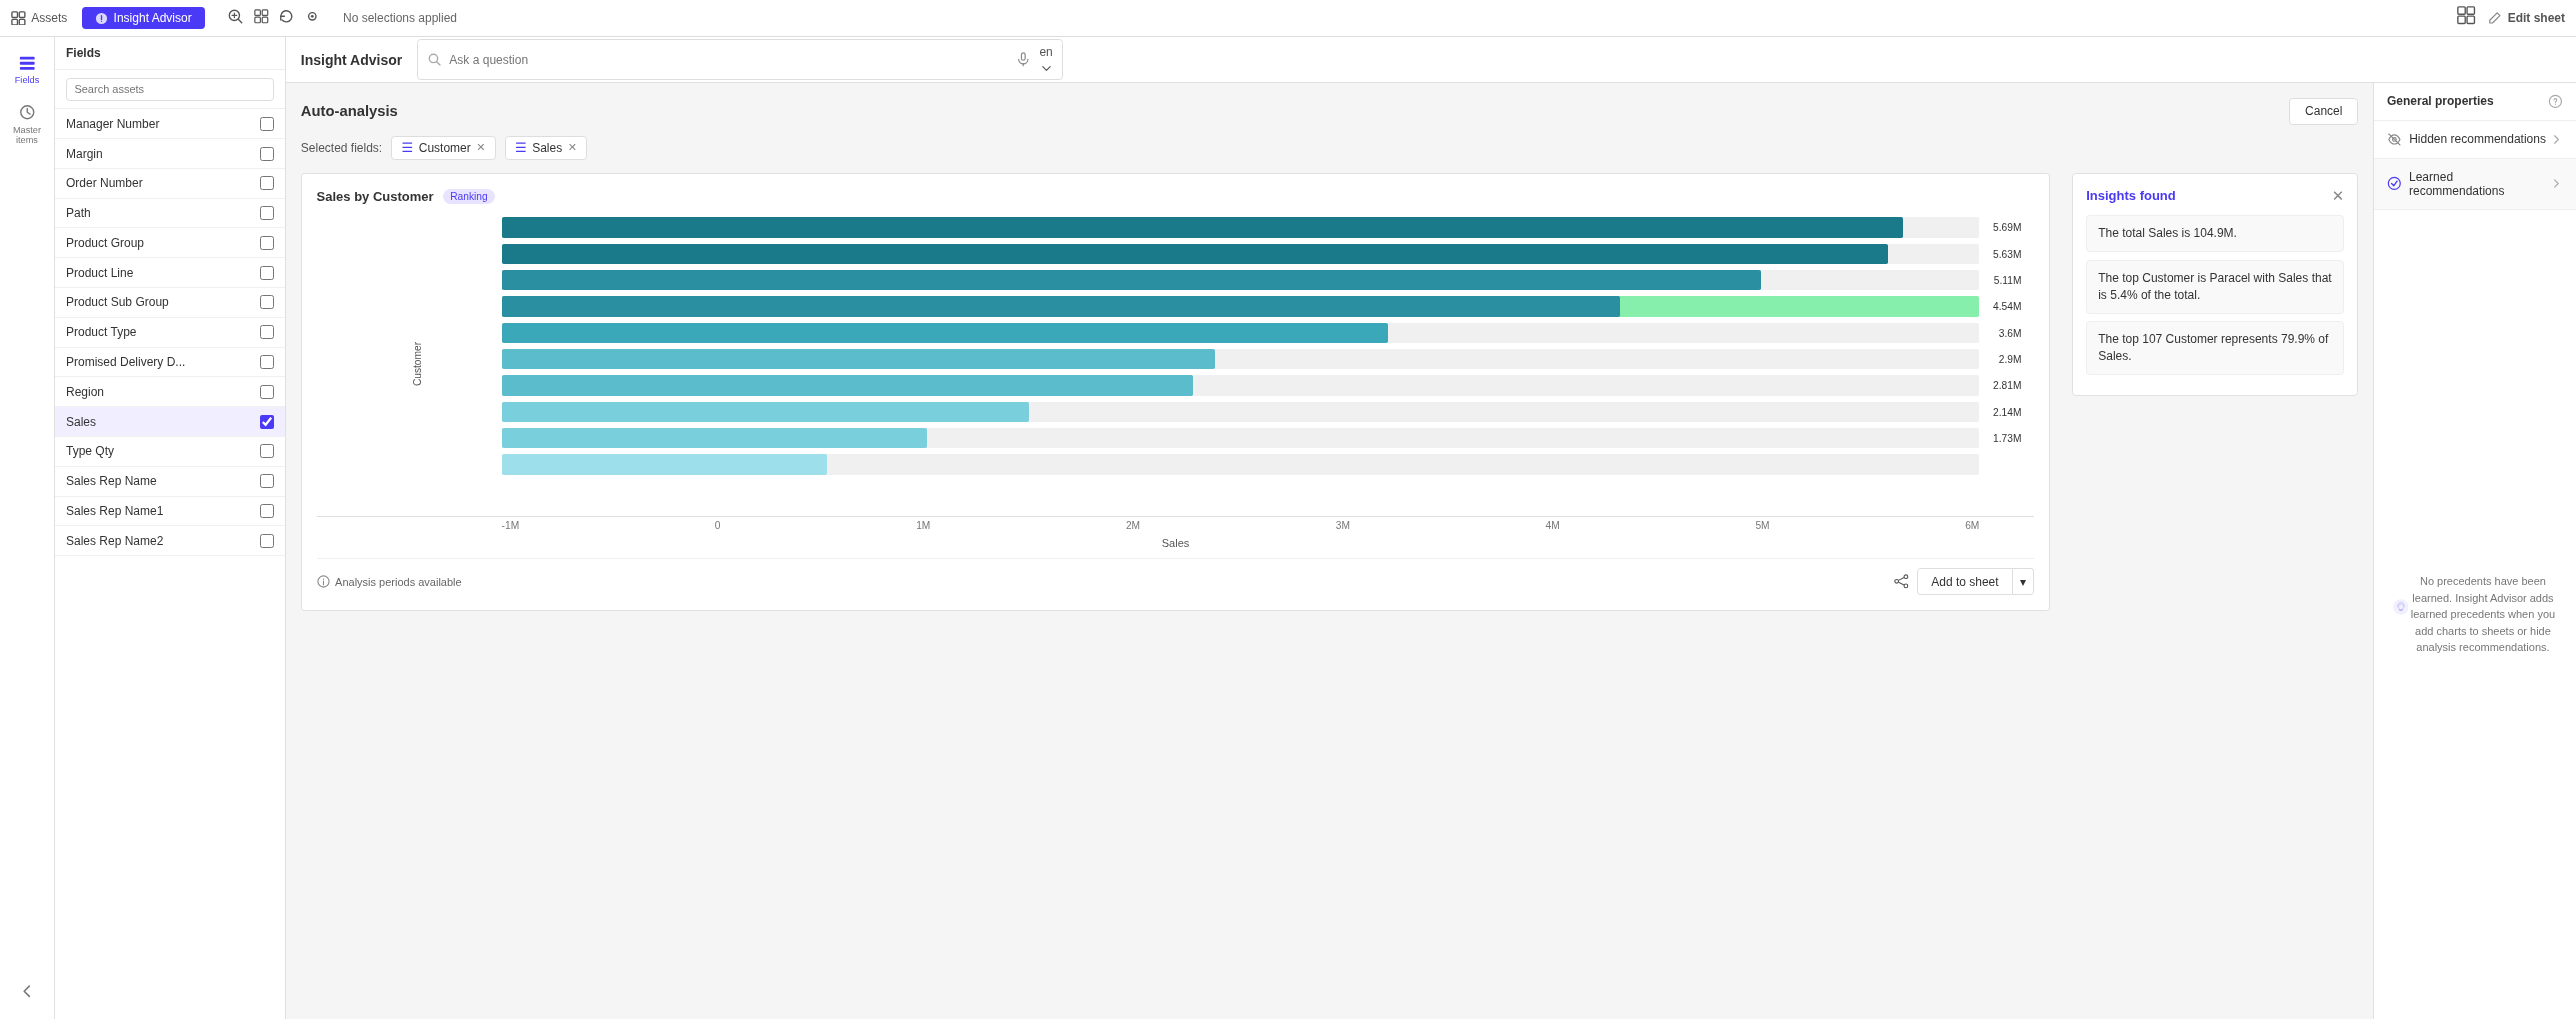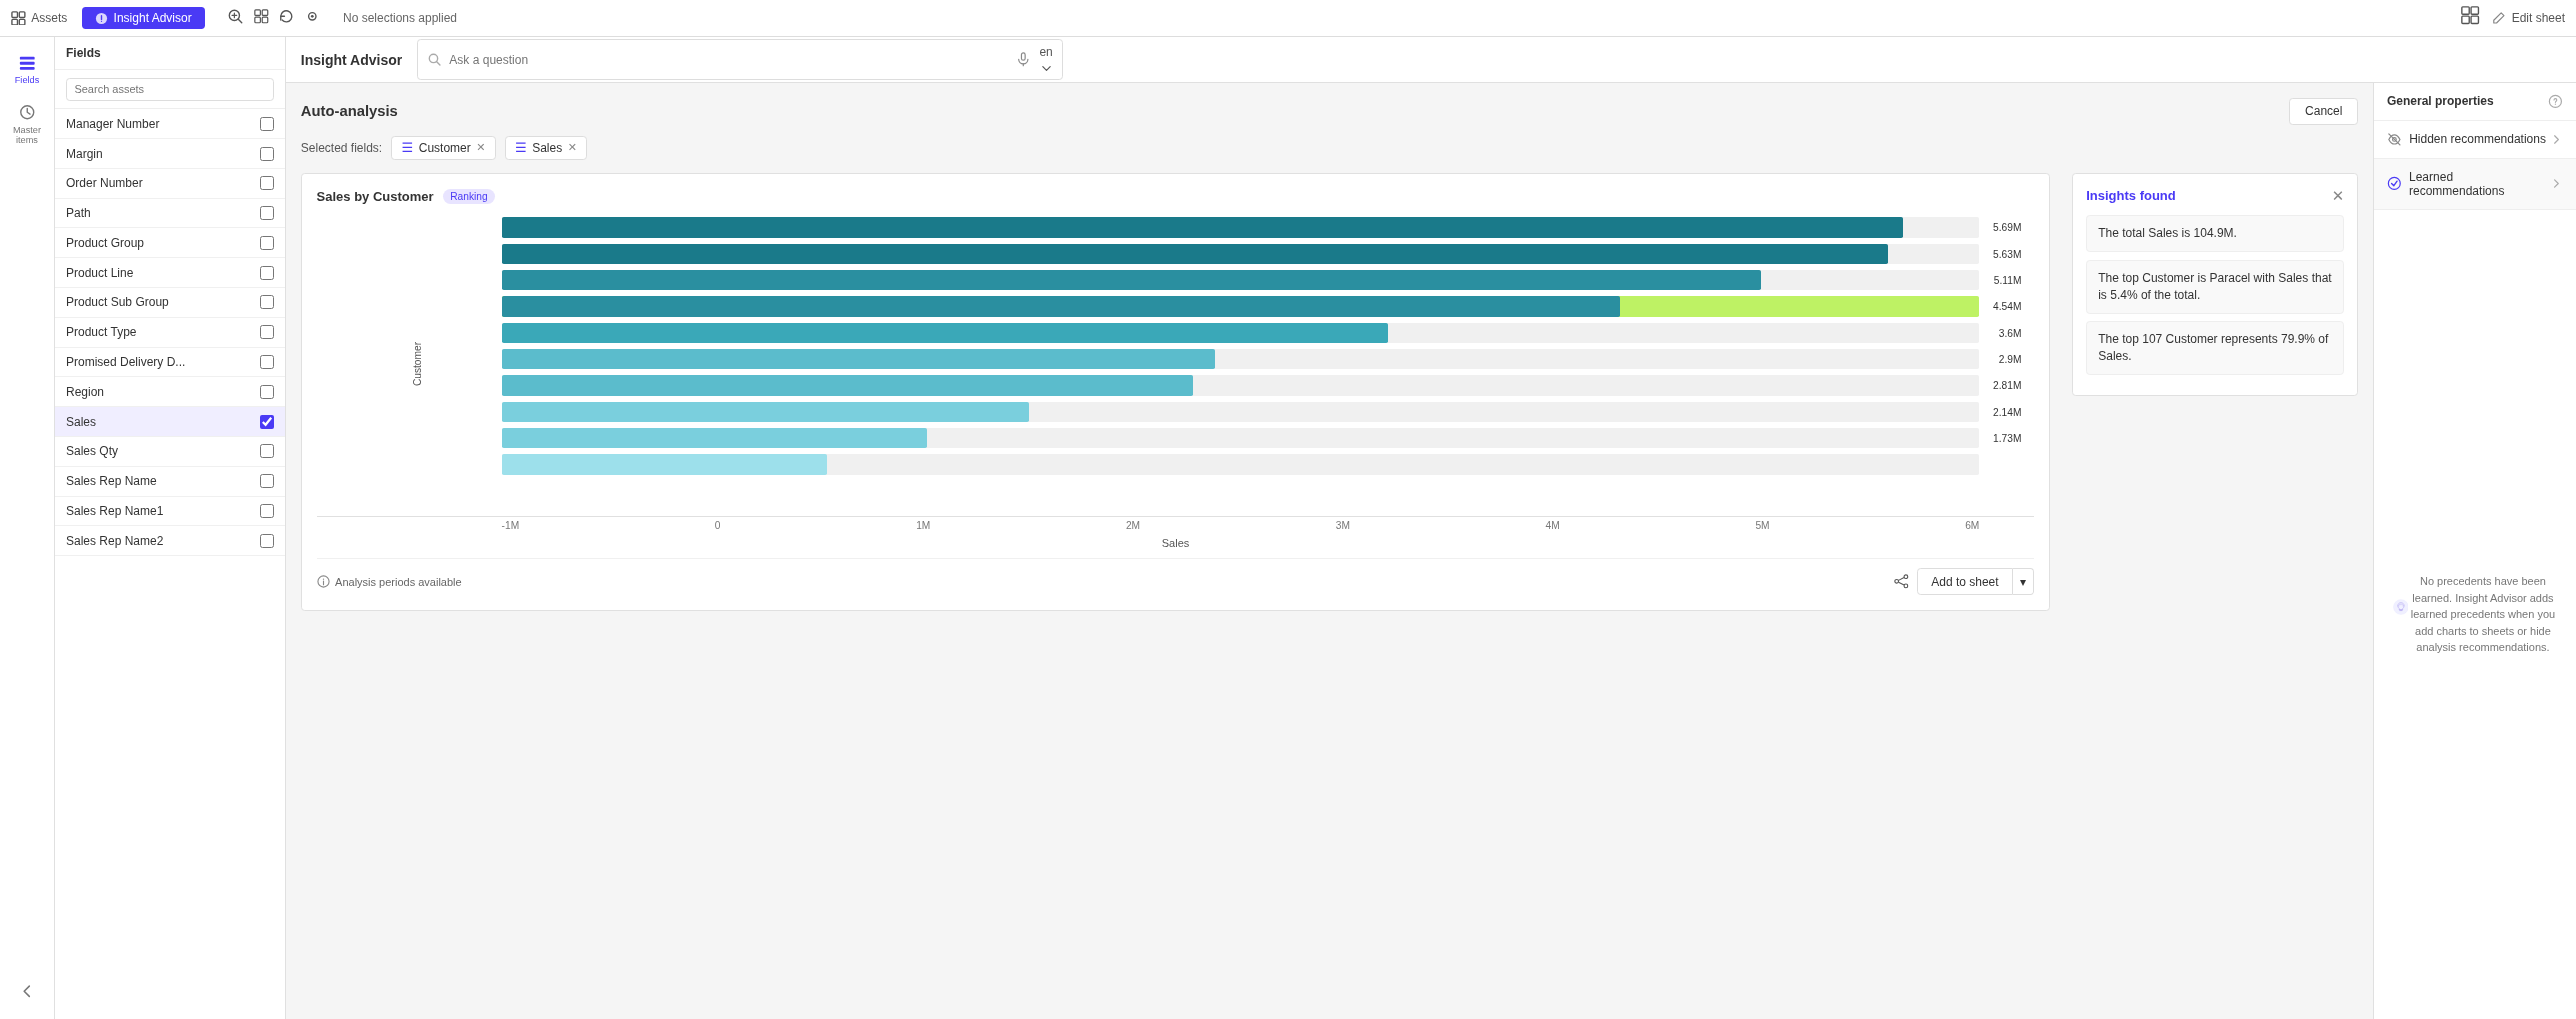--- a/index.html
+++ b/index.html
@@ -18,21 +18,21 @@
     .top-bar-assets {
       display: flex; align-items: center; gap: 5.5px; color: #555; font-size: 12px;
     }
     .top-bar-insight {
       display: flex; align-items: center; gap: 5.5px; background: #4a3af5; color: #fff;
       padding: 3.7px 13px; border-radius: 3.7px; font-size: 12px; font-weight: 500;
     }
     .top-bar-icons { display: flex; align-items: center; gap: 9.2px; margin-left: 7.4px; color: #555; }
     .top-bar-icons span { cursor: pointer; font-size: 13px; }
     .no-selections { color: #666; font-size: 12px; margin-left: 7.4px; }
-    .top-bar-right { margin-left: auto; display: flex; align-items: center; gap: 11px; }
+    .top-bar-right { margin-left: auto; display: flex; align-items: center; gap: 11px; font-weight: bold; }
     .edit-sheet-btn {
       display: flex; align-items: center; gap: 5.5px; color: #555; font-size: 12px; cursor: pointer;
     }
     .grid-icon { font-size: 16.6px; color: #555; cursor: pointer; }
 
     
     .main-layout {
       display: flex;
       height: calc(100vh - 37px);
     }
@@ -418,21 +418,21 @@
   </div>
         <div class="field-item">
     <label>Region</label>
     <input type="checkbox" style="">
   </div>
         <div class="field-item field-checked">
     <label>Sales</label>
     <input type="checkbox" checked="" style="">
   </div>
         <div class="field-item">
-    <label>Sales Qty</label>
+    <label>Type Qty</label>
     <input type="checkbox" style="">
   </div>
         <div class="field-item">
     <label>Sales Rep Name</label>
     <input type="checkbox" style="">
   </div>
         <div class="field-item">
     <label>Sales Rep Name1</label>
     <input type="checkbox" style="">
   </div>
@@ -515,21 +515,21 @@
                     </div>
                     <div class="bar-row" style="position: relative;">
                       <span class="bar-label">Deak-Perera Group.</span>
                       <div class="bar-container" style="background: rgb(240, 240, 240); border-radius: 1.8px; height: 20.3px; position: relative; flex: 1 1 0%;">
                         <div class="bar-fill" style="width: 85.2%; background: rgb(42, 143, 160); height: 100%; border-radius: 1.8px;"></div>
                         <span class="bar-value" style="position: absolute; right: -42px; top: 50%; transform: translateY(-50%); font-size: 10.2px; color: rgb(51, 51, 51); white-space: nowrap;">5.11M</span>
                       </div>
                     </div>
                     <div class="bar-row" style="position: relative;">
                       <span class="bar-label">Talarian</span>
-                      <div class="bar-container" style="background: #bef264; border-radius: 1.8px; height: 20.3px; position: relative; flex: 1 1 0%;">
+                      <div class="bar-container" style="background: #86efac; border-radius: 1.8px; height: 20.3px; position: relative; flex: 1 1 0%;">
                         <div class="bar-fill" style="width: 75.7%; background: rgb(42, 143, 160); height: 100%; border-radius: 1.8px;"></div>
                         <span class="bar-value" style="position: absolute; right: -42px; top: 50%; transform: translateY(-50%); font-size: 10.2px; color: rgb(51, 51, 51); white-space: nowrap;">4.54M</span>
                       </div>
                     </div>
                     <div class="bar-row" style="position: relative;">
                       <span class="bar-label">Userland</span>
                       <div class="bar-container" style="background: rgb(240, 240, 240); border-radius: 1.8px; height: 20.3px; position: relative; flex: 1 1 0%;">
                         <div class="bar-fill" style="width: 60%; background: rgb(58, 168, 184); height: 100%; border-radius: 1.8px;"></div>
                         <span class="bar-value" style="position: absolute; right: -42px; top: 50%; transform: translateY(-50%); font-size: 10.2px; color: rgb(51, 51, 51); white-space: nowrap;">3.6M</span>
                       </div>

